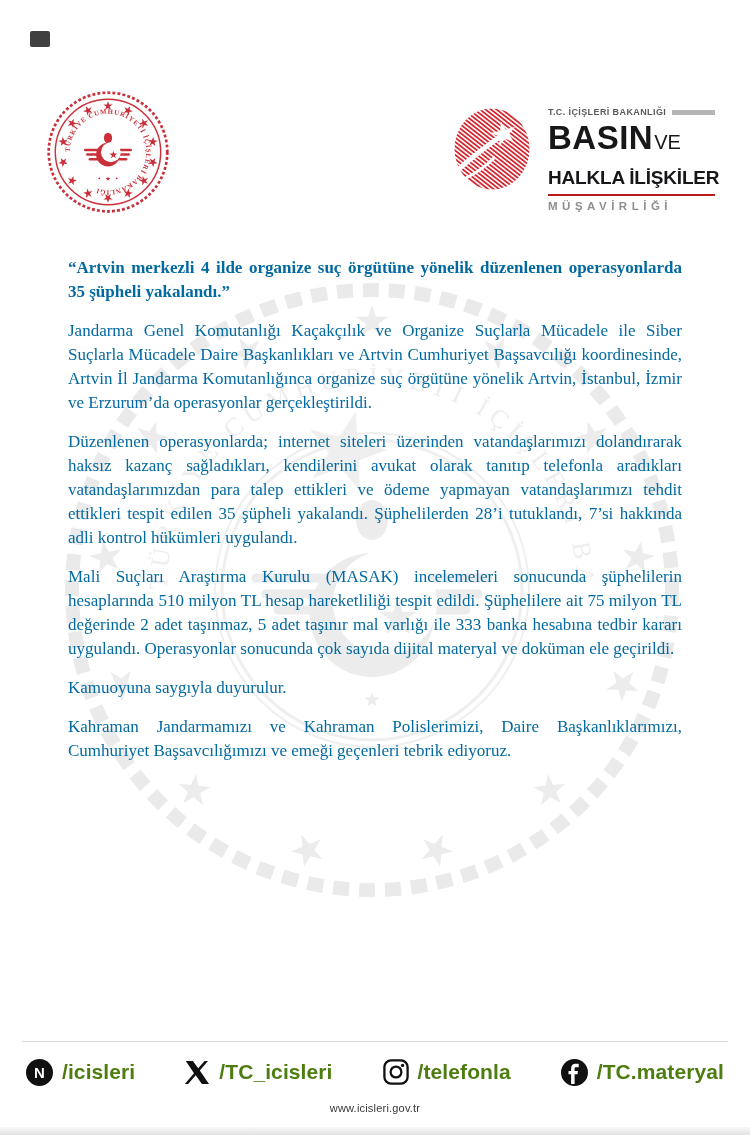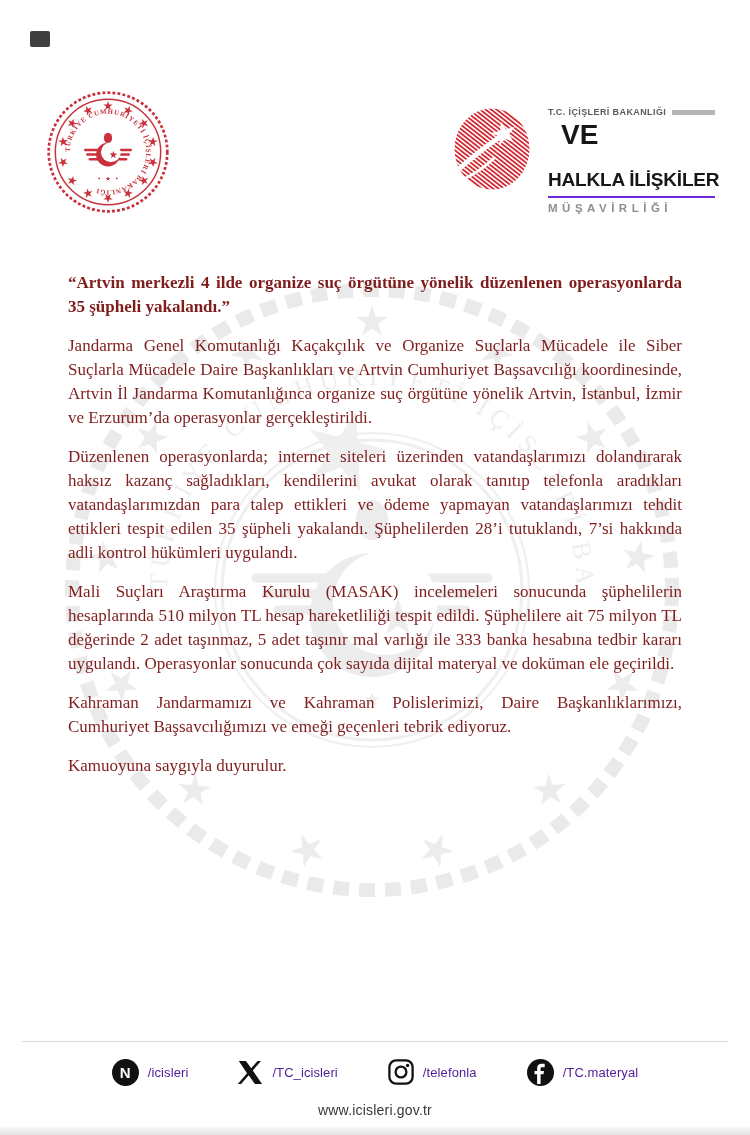--- a/index.html
+++ b/index.html
@@ -16,42 +16,42 @@
   
   .emblem{position:absolute;left:46px;top:90px;width:124px;height:124px;z-index:2;}
   .right-logo{position:absolute;left:452px;top:101px;width:263px;display:flex;z-index:2;}
   .rl-mark{width:82px;height:86px;margin-top:5px;flex:0 0 auto;}
   .rl-text{margin-left:14px;width:167px;display:flex;flex-direction:column;}
   .rl-top{display:flex;align-items:center;gap:6px;margin-top:6px;}
   .rl-ministry{font-size:9px;font-weight:700;color:#5b5b5b;letter-spacing:0.4px;white-space:nowrap;}
   .rl-bar{flex:1;height:5px;background:#b5b5b5;}
   .rl-main{display:flex;align-items:baseline;margin-top:4px;color:#17171a;}
   .rl-main .big{font-size:33px;font-weight:800;letter-spacing:0.5px;line-height:1;}
-  .rl-main .small{font-size:28px;font-weight:700;margin-left:13px;line-height:1;}
-  .rl-sub{font-size:19px;font-weight:800;color:#17171a;letter-spacing:-0.2px;line-height:1.15;margin-top:20px;white-space:nowrap;}
-  .rl-foot{border-top:2px solid #6d28d9;margin-top:5px;padding-top:4px;font-size:11.5px;
+  .rl-main .small{font-size:20px;font-weight:400;margin-left:1px;line-height:1;}
+  .rl-sub{font-size:19px;font-weight:800;color:#17171a;letter-spacing:-0.2px;line-height:1.15;margin-top:13px;white-space:nowrap;}
+  .rl-foot{border-top:2px solid #b91c1c;margin-top:5px;padding-top:4px;font-size:11.5px;
            color:#8f8f8f;font-weight:700;letter-spacing:4.5px;white-space:nowrap;}
 
   
-  .content{position:absolute;left:68px;right:68px;top:271px;z-index:2;
+  .content{position:absolute;left:68px;right:68px;top:256px;z-index:2;
            font-family:"Liberation Serif",serif;font-size:17px;line-height:24px;
-           color:#7f1d1d;text-align:justify;}
+           color:#0369a1;text-align:justify;}
   .doc-title{font-weight:bold;margin:0 0 15px 0;}
   .content p{margin:0 0 15px 0;}
 
   
   .footer-divider{position:absolute;left:22px;right:22px;top:1041px;height:1px;background:#dadada;z-index:2;}
   .social-row{position:absolute;left:0;right:0;top:1057px;height:30px;display:flex;
               justify-content:center;align-items:center;gap:50px;z-index:2;}
   .social-group{display:flex;align-items:center;gap:9px;}
-  .social-handle{font-size:13px;font-weight:400;color:#4c1d95;letter-spacing:0.1px;}
+  .social-handle{font-size:21px;font-weight:700;color:#4d7c0f;letter-spacing:0.1px;}
   .circle-badge{width:27px;height:27px;border-radius:50%;background:#111;display:flex;
                 align-items:center;justify-content:center;}
   .circle-badge span{color:#fff;font-weight:800;font-size:15px;line-height:1;}
-  .website{position:absolute;left:0;right:0;top:1102px;text-align:center;font-size:14px;
+  .website{position:absolute;left:0;right:0;top:1102px;text-align:center;font-size:11px;
            color:#383838;letter-spacing:0.2px;z-index:2;}
   .bottom-strip{position:absolute;left:0;right:0;bottom:0;height:8px;
                 background:linear-gradient(#f8f8f8,#e2e2e2);z-index:2;}
 </style>
 </head>
 <body>
 
 <div class="page">
 
   <svg class="watermark" viewBox="0 0 750 1135" width="750" height="1135" aria-hidden="true">
@@ -172,34 +172,35 @@
       <g>
           <polygon points="48.86,15.39 53.86,23.40 63.02,21.11 56.95,28.35 61.96,36.36 53.20,32.82 47.13,40.05 47.79,30.63 39.03,27.09 48.20,24.81" fill="#ffffff"></polygon>
         </g>
     </svg>
     <div class="rl-text">
       <div class="rl-top">
         <span class="rl-ministry">T.C. İÇİŞLERİ BAKANLIĞI</span>
         <span class="rl-bar"></span>
       </div>
       <div class="rl-main">
+        <span class="big">BASIN</span>
         <span class="small">VE</span>
       </div>
       <div class="rl-sub">HALKLA İLİŞKİLER</div>
       <div class="rl-foot">MÜŞAVİRLİĞİ</div>
     </div>
   </div>
 
   <div class="content">
     <p class="doc-title">“Artvin merkezli 4 ilde organize suç örgütüne yönelik düzenlenen operasyonlarda 35 şüpheli yakalandı.”</p>
     <p>Jandarma Genel Komutanlığı Kaçakçılık ve Organize Suçlarla Mücadele ile Siber Suçlarla Mücadele Daire Başkanlıkları ve Artvin Cumhuriyet Başsavcılığı koordinesinde, Artvin İl Jandarma Komutanlığınca organize suç örgütüne yönelik Artvin, İstanbul, İzmir ve Erzurum’da operasyonlar gerçekleştirildi.</p>
     <p>Düzenlenen operasyonlarda; internet siteleri üzerinden vatandaşlarımızı dolandırarak haksız kazanç sağladıkları, kendilerini avukat olarak tanıtıp telefonla aradıkları vatandaşlarımızdan para talep ettikleri ve ödeme yapmayan vatandaşlarımızı tehdit ettikleri tespit edilen 35 şüpheli yakalandı. Şüphelilerden 28’i tutuklandı, 7’si hakkında adli kontrol hükümleri uygulandı.</p>
     <p>Mali Suçları Araştırma Kurulu (MASAK) incelemeleri sonucunda şüphelilerin hesaplarında 510 milyon TL hesap hareketliliği tespit edildi. Şüphelilere ait 75 milyon TL değerinde 2 adet taşınmaz, 5 adet taşınır mal varlığı ile 333 banka hesabına tedbir kararı uygulandı. Operasyonlar sonucunda çok sayıda dijital materyal ve doküman ele geçirildi.</p>
+    <p>Kamuoyuna saygıyla duyurulur.</p>
     <p>Kahraman Jandarmamızı ve Kahraman Polislerimizi, Daire Başkanlıklarımızı, Cumhuriyet Başsavcılığımızı ve emeği geçenleri tebrik ediyoruz.</p>
-    <p>Kamuoyuna saygıyla duyurulur.</p>
   </div>
 
   <div class="footer-divider"></div>
 
   <div class="social-row">
     <div class="social-group">
       <span class="circle-badge">
         <span>N</span>
       </span>
       <span class="social-handle">/icisleri</span>

